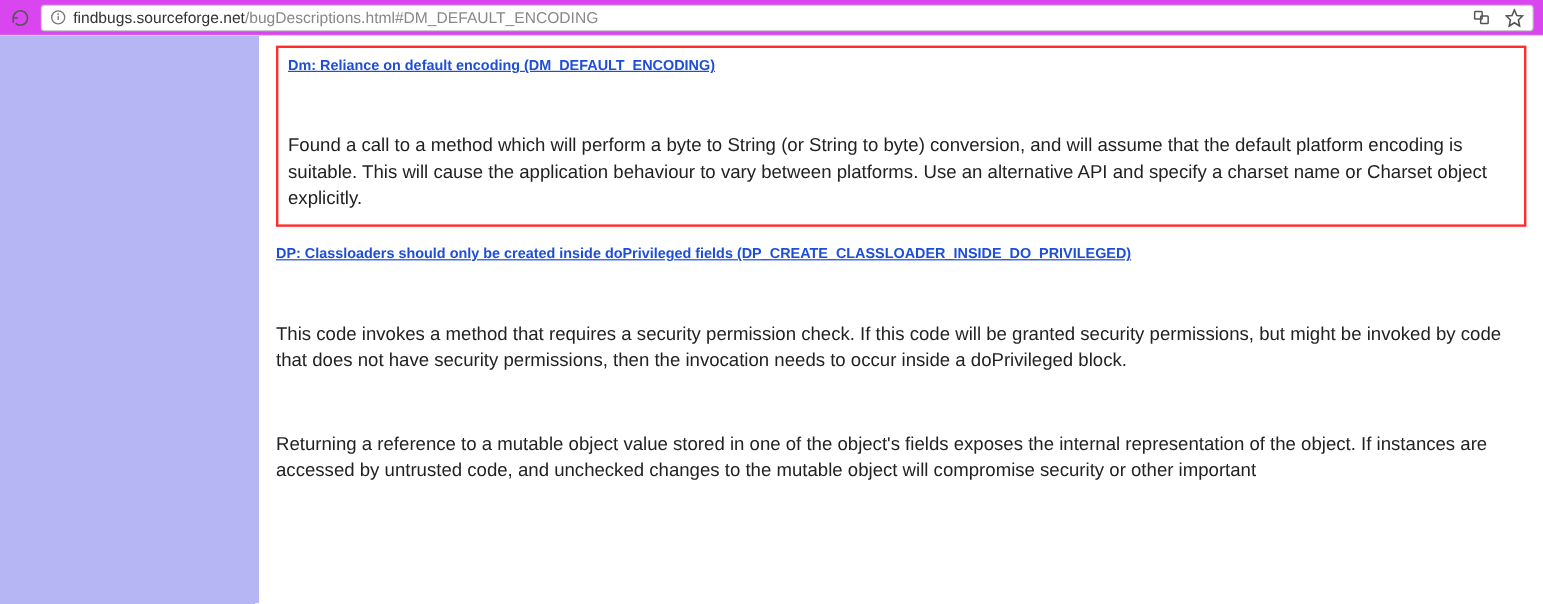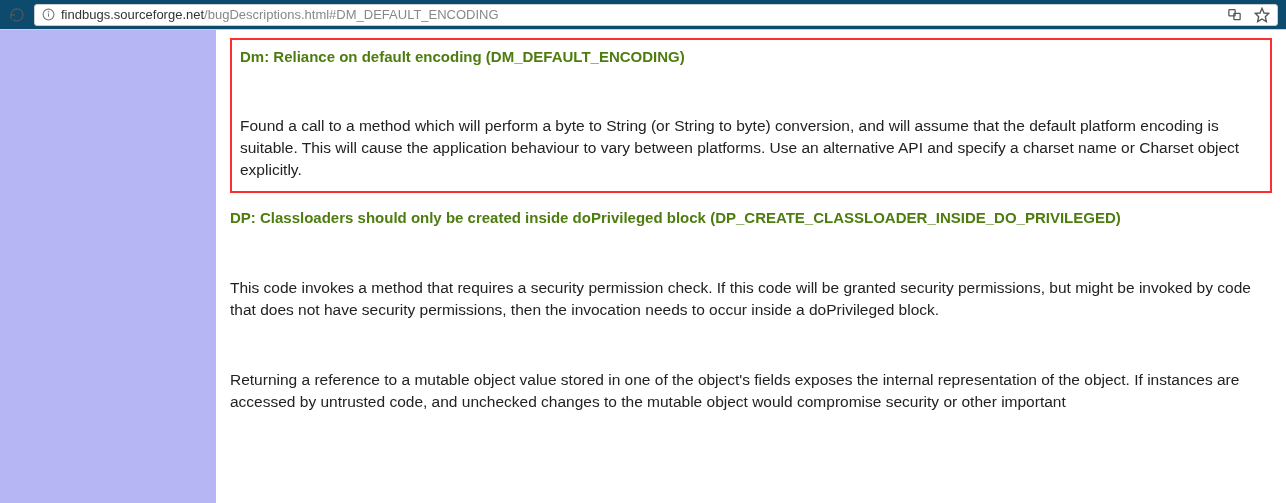--- a/index.html
+++ b/index.html
@@ -1,19 +1,19 @@
 <!DOCTYPE html>
 <html><head>
   <meta charset="utf-8">
   <style>
     * { margin: 0; padding: 0; box-sizing: border-box; }
     html, body { width: 1286px; height: 503px; overflow: hidden; font-family: Arial, Helvetica, sans-serif; }
     .browser-bar {
       height: 30px;
-      background: #0c4a6e;
+      background: #d946ef;
       border-bottom: 1px solid #d0d0d0;
       display: flex;
       align-items: center;
       padding: 0 8px;
       gap: 8px;
     }
     .reload-icon {
       width: 18px; height: 18px;
       display: flex; align-items: center; justify-content: center;
       color: #555;
@@ -67,23 +67,24 @@
       color: #222;
       line-height: 1.42;
     }
     .highlight-box {
       border: 2.5px solid #ff2d2d;
       padding: 6px 8px 10px 8px;
       margin-bottom: 14px;
     }
     .sec-title {
       font-weight: bold;
-      font-size: 15px;
-      color: #4d7c0f;
+      font-size: 12px;
+      color: #1d4ed8;
       margin-bottom: 10px;
+      text-decoration: underline;
     }
     .sec-body {
       margin-bottom: 14px;
       margin-top: 48px;
     }
     .section { margin-bottom: 14px; }
   </style>
 </head>
 <body>
 
@@ -124,25 +125,25 @@
 <div class="viewport">
   <div class="left-strip"></div>
   <div class="content-band">
 
     <div class="highlight-box">
       <div class="sec-title">Dm: Reliance on default encoding (DM_DEFAULT_ENCODING)</div>
       <div class="sec-body" style="margin-bottom:0">Found a call to a method which will perform a byte to String (or String to byte) conversion, and will assume that the default platform encoding is suitable. This will cause the application behaviour to vary between platforms. Use an alternative API and specify a charset name or Charset object explicitly.</div>
     </div>
 
     <div class="section">
-      <div class="sec-title">DP: Classloaders should only be created inside doPrivileged block (DP_CREATE_CLASSLOADER_INSIDE_DO_PRIVILEGED)</div>
+      <div class="sec-title">DP: Classloaders should only be created inside doPrivileged fields (DP_CREATE_CLASSLOADER_INSIDE_DO_PRIVILEGED)</div>
     </div>
 
     <div class="section">
       <div class="sec-body">This code invokes a method that requires a security permission check. If this code will be granted security permissions, but might be invoked by code that does not have security permissions, then the invocation needs to occur inside a doPrivileged block.</div>
     </div>
 
     <div class="section">
-      <div class="sec-body">Returning a reference to a mutable object value stored in one of the object's fields exposes the internal representation of the object.  If instances are accessed by untrusted code, and unchecked changes to the mutable object would compromise security or other important</div>
+      <div class="sec-body">Returning a reference to a mutable object value stored in one of the object's fields exposes the internal representation of the object.  If instances are accessed by untrusted code, and unchecked changes to the mutable object will compromise security or other important</div>
     </div>
 
   </div>
 </div>
 
 </body></html>

